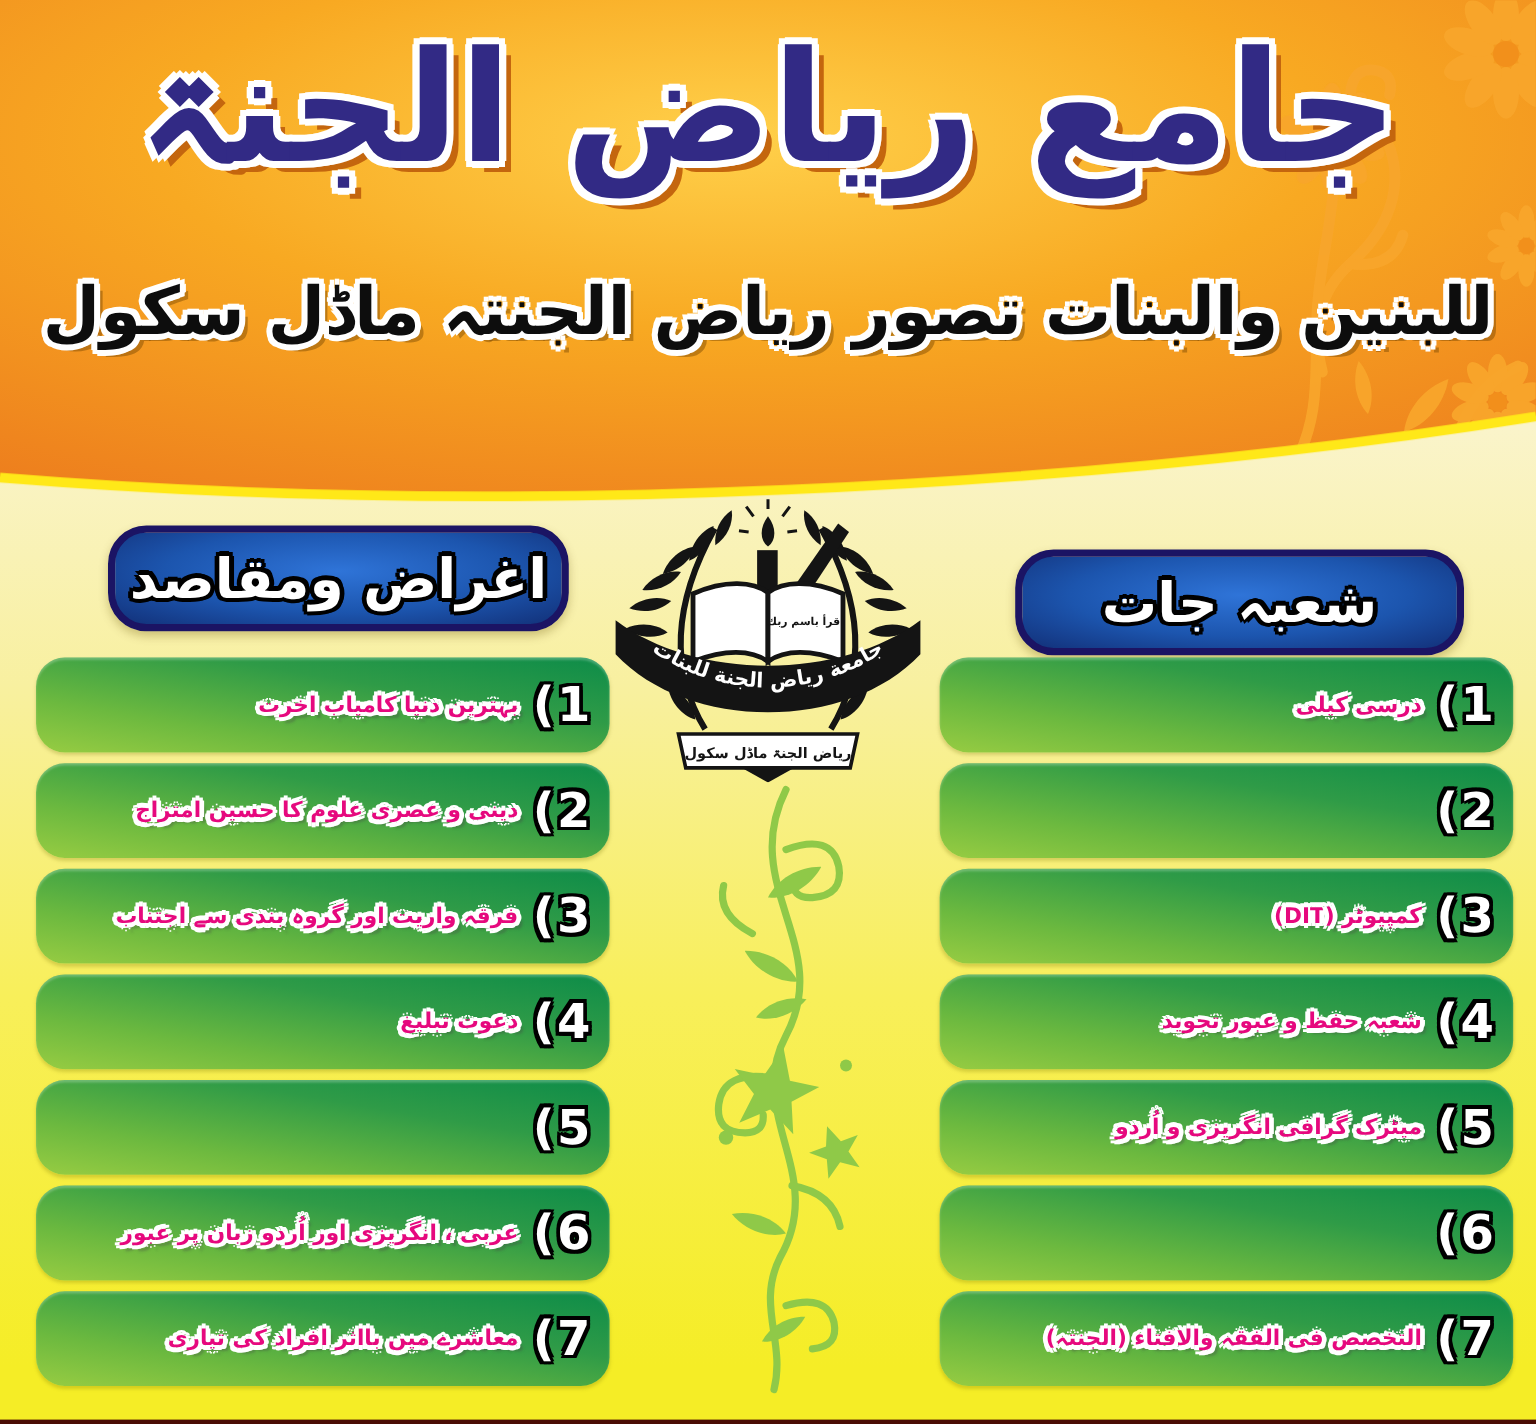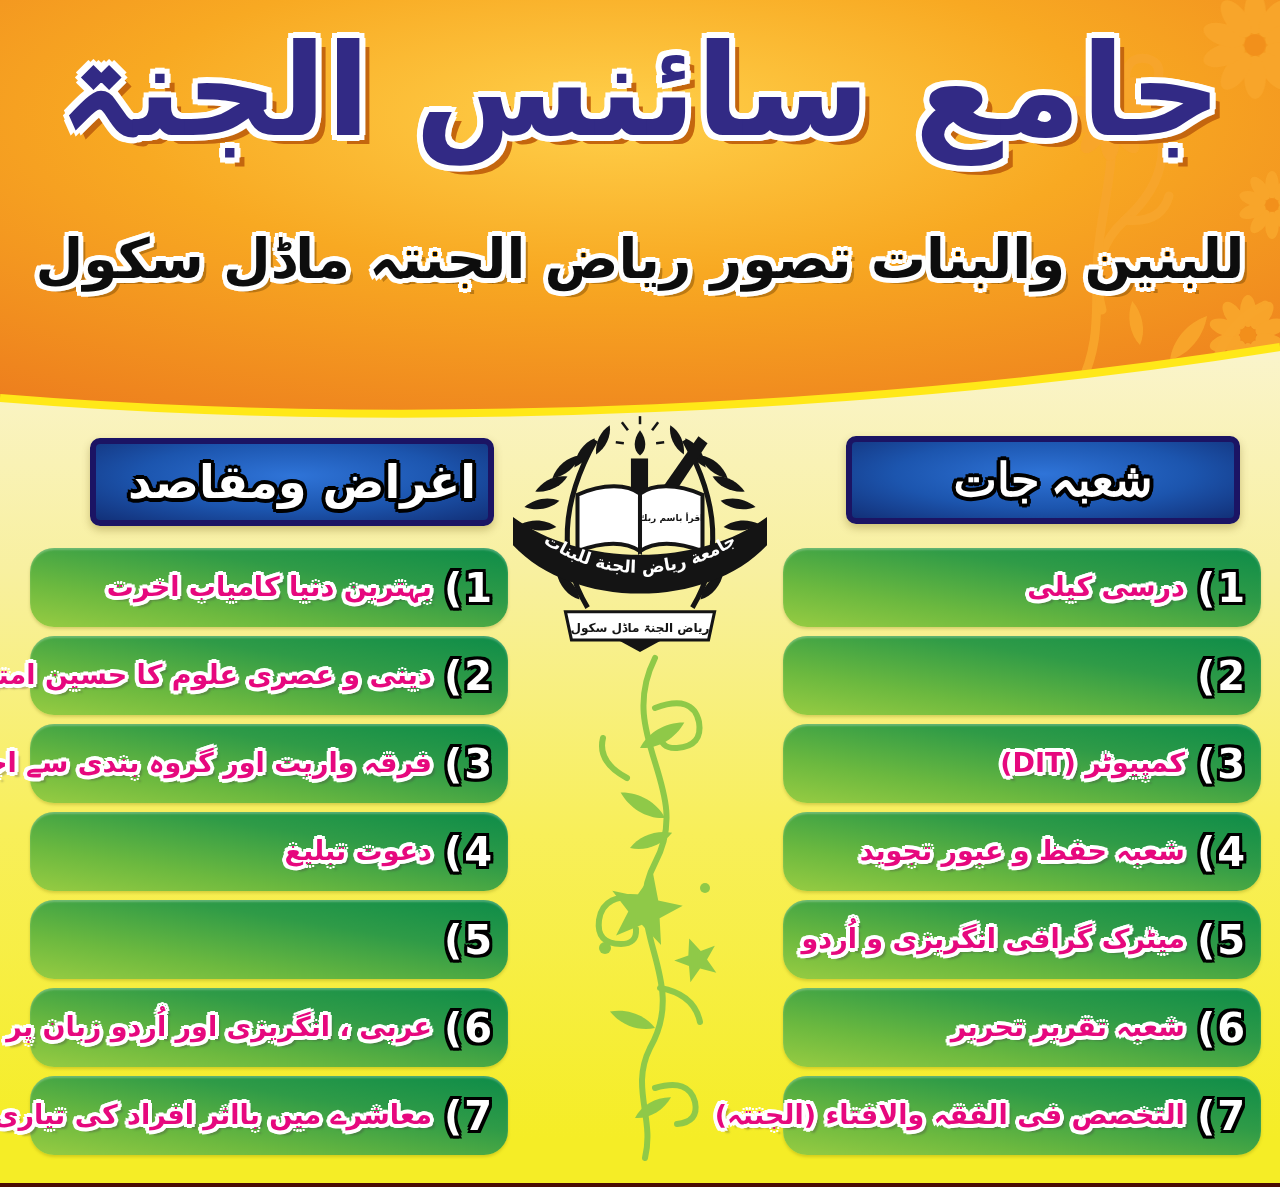--- a/index.html
+++ b/index.html
@@ -21,53 +21,52 @@
   .subtitle{
     position:absolute;top:218px;left:0;width:1280px;text-align:center;
     font-size:55px;font-weight:bold;color:#0d0d0d;direction:rtl;line-height:1.5;
     text-shadow:
       -4px -4px 0 #fff,4px -4px 0 #fff,-4px 4px 0 #fff,4px 4px 0 #fff,
       -5px 0 0 #fff,5px 0 0 #fff,0 -5px 0 #fff,0 5px 0 #fff,
       7px 6px 0 rgba(120,70,0,.45);
   }
   
   .banner{
-    position:absolute;height:76px;border:6px solid #1b1464;border-radius:10px;
+    position:absolute;height:76px;border:6px solid #1b1464;border-radius:32px;
     background:radial-gradient(ellipse at 50% 42%,#2f74d8 0%,#1c55ae 55%,#123078 100%);
     display:flex;align-items:center;justify-content:center;
     font-size:46px;font-weight:bold;color:#fff;direction:rtl;
     text-shadow:
       -3px -3px 0 #000,3px -3px 0 #000,-3px 3px 0 #000,3px 3px 0 #000,
       -4px 0 0 #000,4px 0 0 #000,0 -4px 0 #000,0 4px 0 #000;
     box-shadow:0 4px 8px rgba(100,80,0,.3);
-    padding-left:20px;
   }
   .banner.left{left:90px;top:438px;width:372px;}
-  .banner.right{left:846px;top:436px;width:362px;font-family:Liberation Serif, serif;}
+  .banner.right{left:846px;top:458px;width:362px;}
   
   .col{position:absolute;top:548px;width:478px;}
   .col.left{left:30px;}
   .col.right{left:783px;}
   .row{
     direction:rtl;display:flex;align-items:center;
     height:79px;margin-bottom:9px;border-radius:24px;
     background:linear-gradient(to bottom left,#0d8c49 0%,#2f9b47 35%,#6cb93f 72%,#97cc42 100%);
     box-shadow:inset 0 2px 2px rgba(255,255,255,.25), 0 2px 3px rgba(110,110,0,.25);
     padding:0 14px;
   }
   .num{
     direction:ltr;unicode-bidi:isolate;flex:0 0 auto;
     font-size:40px;font-weight:bold;color:#fff;margin-left:12px;letter-spacing:2px;
     text-shadow:
       -3px -3px 0 #000,3px -3px 0 #000,-3px 3px 0 #000,3px 3px 0 #000,
       -3px 0 0 #000,3px 0 0 #000,0 -3px 0 #000,0 3px 0 #000;
   }
   .txt{
     flex:0 1 auto;white-space:nowrap;
-    font-size:27px;font-weight:bold;color:#e6087e;line-height:1.2;
+    font-size:18px;font-weight:bold;color:#e6087e;line-height:1.2;
     text-shadow:
       -3px -3px 0 #fff,3px -3px 0 #fff,-3px 3px 0 #fff,3px 3px 0 #fff,
       -4px 0 0 #fff,4px 0 0 #fff,0 -4px 0 #fff,0 4px 0 #fff,
       5px 5px 2px rgba(70,70,70,.35);
   }
   
   .logo-svg{position:absolute;left:508px;top:398px;}
   .vine-svg{position:absolute;left:505px;top:648px;}
   .bottom-edge{position:absolute;left:0;bottom:0;width:1280px;height:4px;background:#4a0d04;}
 </style>
@@ -118,21 +117,21 @@
         <use href="#daisy" transform="translate(252,205) scale(0.85)"></use>
         <use href="#daisy" transform="translate(228,335)"></use>
         <use href="#leaf" transform="translate(150,360) rotate(40) scale(1.8)"></use>
         <use href="#leaf" transform="translate(185,372) rotate(85) scale(1.6)"></use>
         <use href="#leaf" transform="translate(120,345) rotate(-10) scale(1.4)"></use>
       </g>
     </g>
     <path d="M0,398 C420,432 900,408 1280,347" stroke="#ffe818" stroke-width="8" fill="none"></path>
   </svg>
 
-  <div class="title">جامع سائنس الجنۃ</div>
+  <div class="title">جامع ریاض الجنۃ</div>
   <div class="subtitle">للبنین والبنات تصور ریاض الجنتہ ماڈل سکول</div>
 
   <svg class="vine-svg" width="270" height="515" viewBox="0 0 270 515">
     <g stroke="#8fc948" stroke-width="6" fill="none" stroke-linecap="round">
       <path d="M150,10 C110,90 190,140 150,215 C115,280 185,330 145,400 C125,440 150,470 140,510"></path>
       <path d="M150,60 q38,-14 44,14 q4,24 -22,26 q-18,1 -16,-16"></path>
       <path d="M138,250 q-40,-6 -44,22 q-3,24 22,24 q16,0 15,-15"></path>
       <path d="M150,440 q34,-10 40,14 q4,20 -18,22"></path>
       <path d="M122,130 q-30,-16 -24,-40"></path>
       <path d="M155,340 q34,6 40,34"></path>
@@ -257,21 +256,20 @@
     <div class="row">
       <span class="num">(4</span>
       <span class="txt">شعبہ حفظ و عبور تجوید</span>
     </div>
     <div class="row">
       <span class="num">(5</span>
       <span class="txt">میٹرک گرافی انگریزی و اُردو</span>
     </div>
     <div class="row">
       <span class="num">(6</span>
-      <span class="txt">شعبہ تقریر تحریر</span>
     </div>
     <div class="row">
       <span class="num">(7</span>
       <span class="txt">التخصص فی الفقہ والافتاء (الجنتہ)</span>
     </div>
   </div>
 
   <div class="bottom-edge"></div>
 </div>
 

